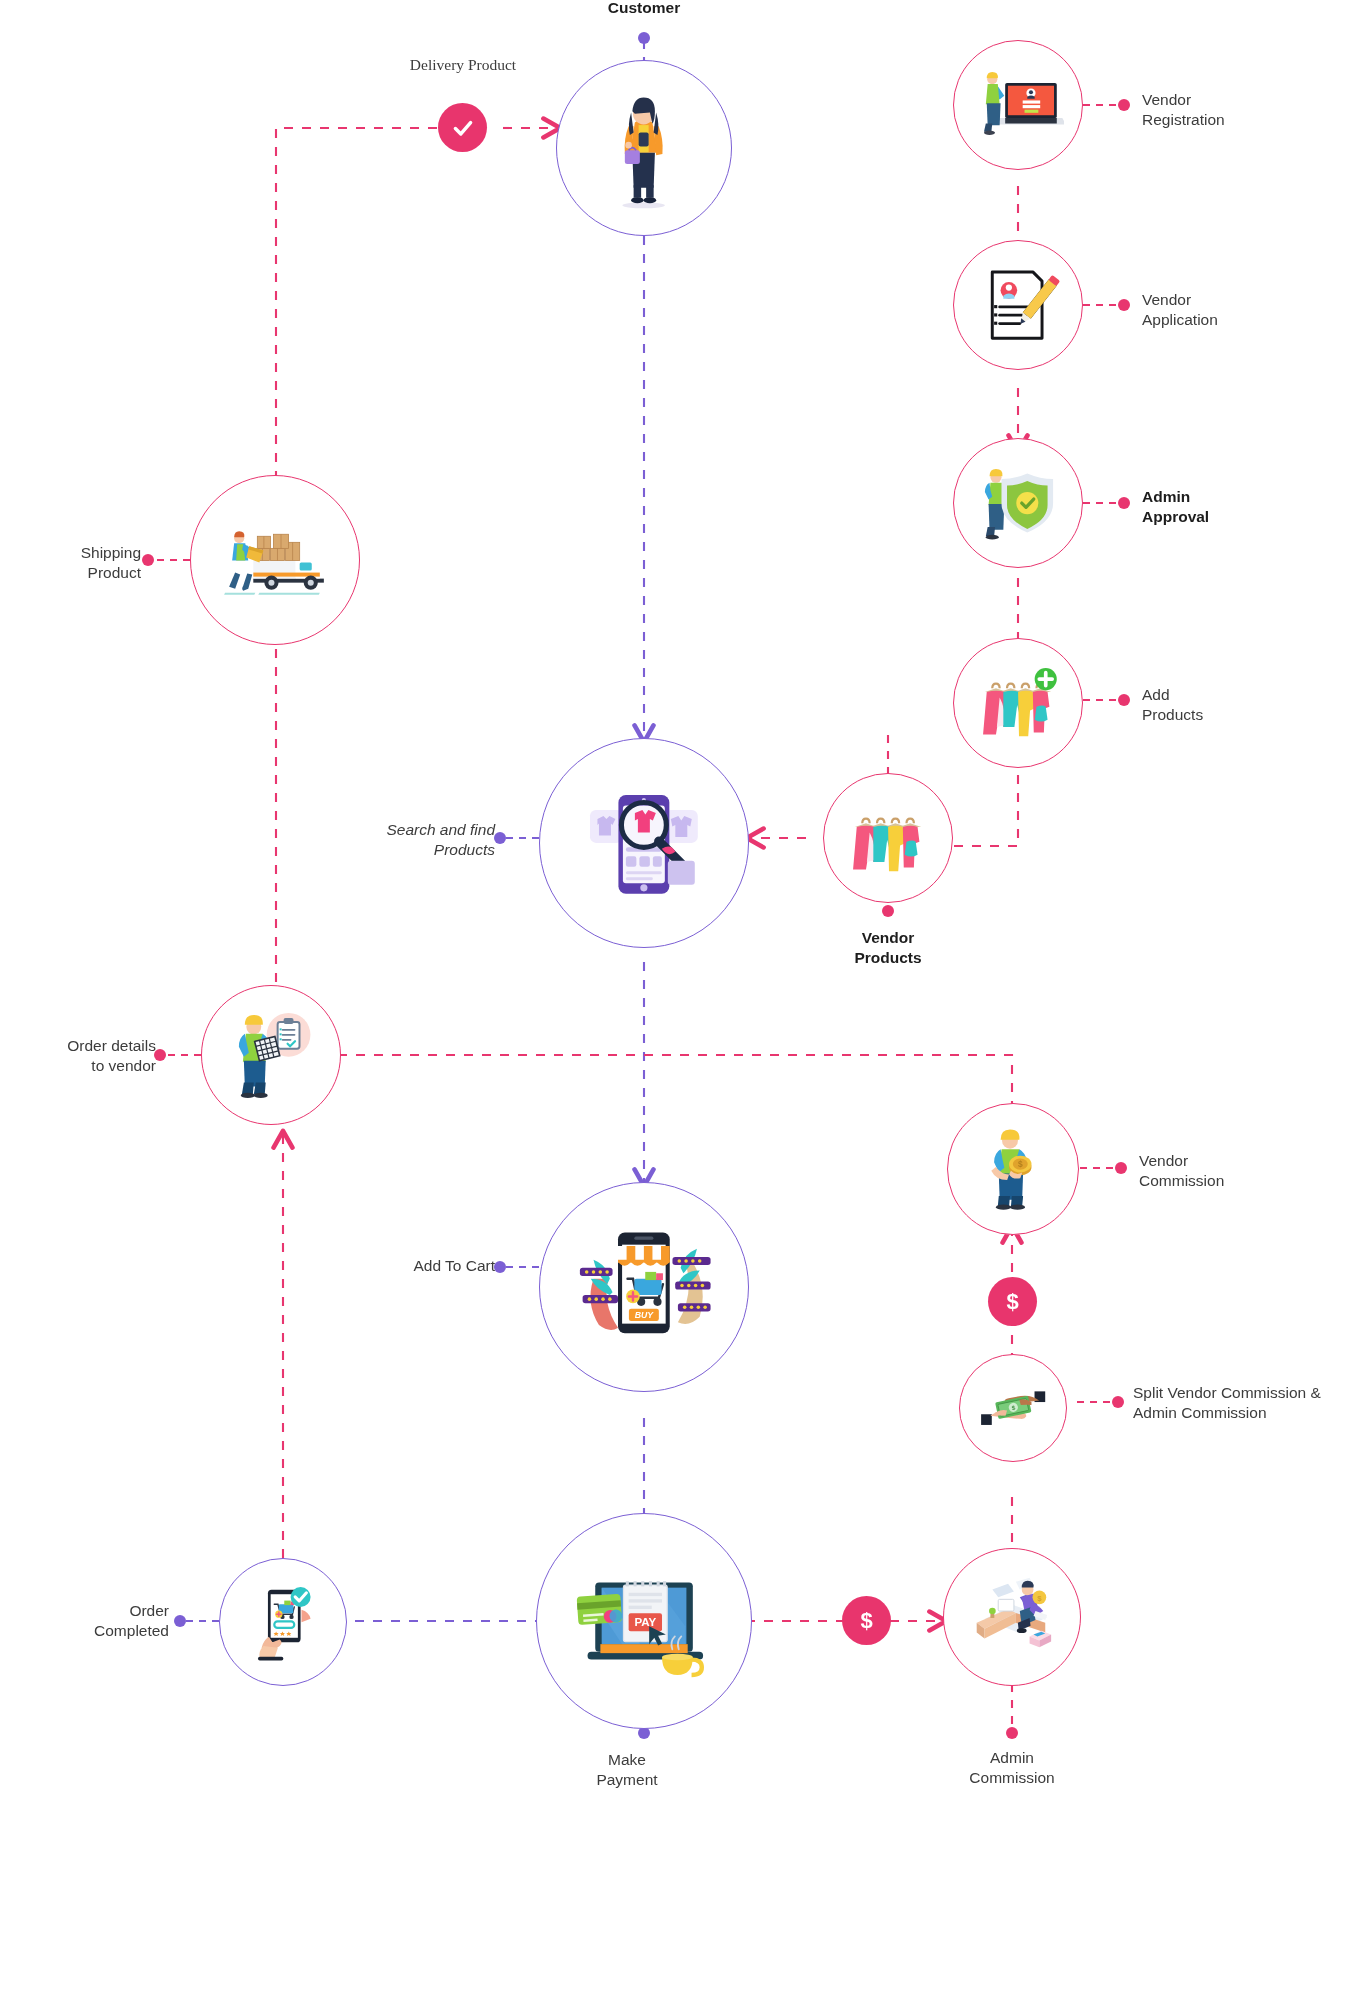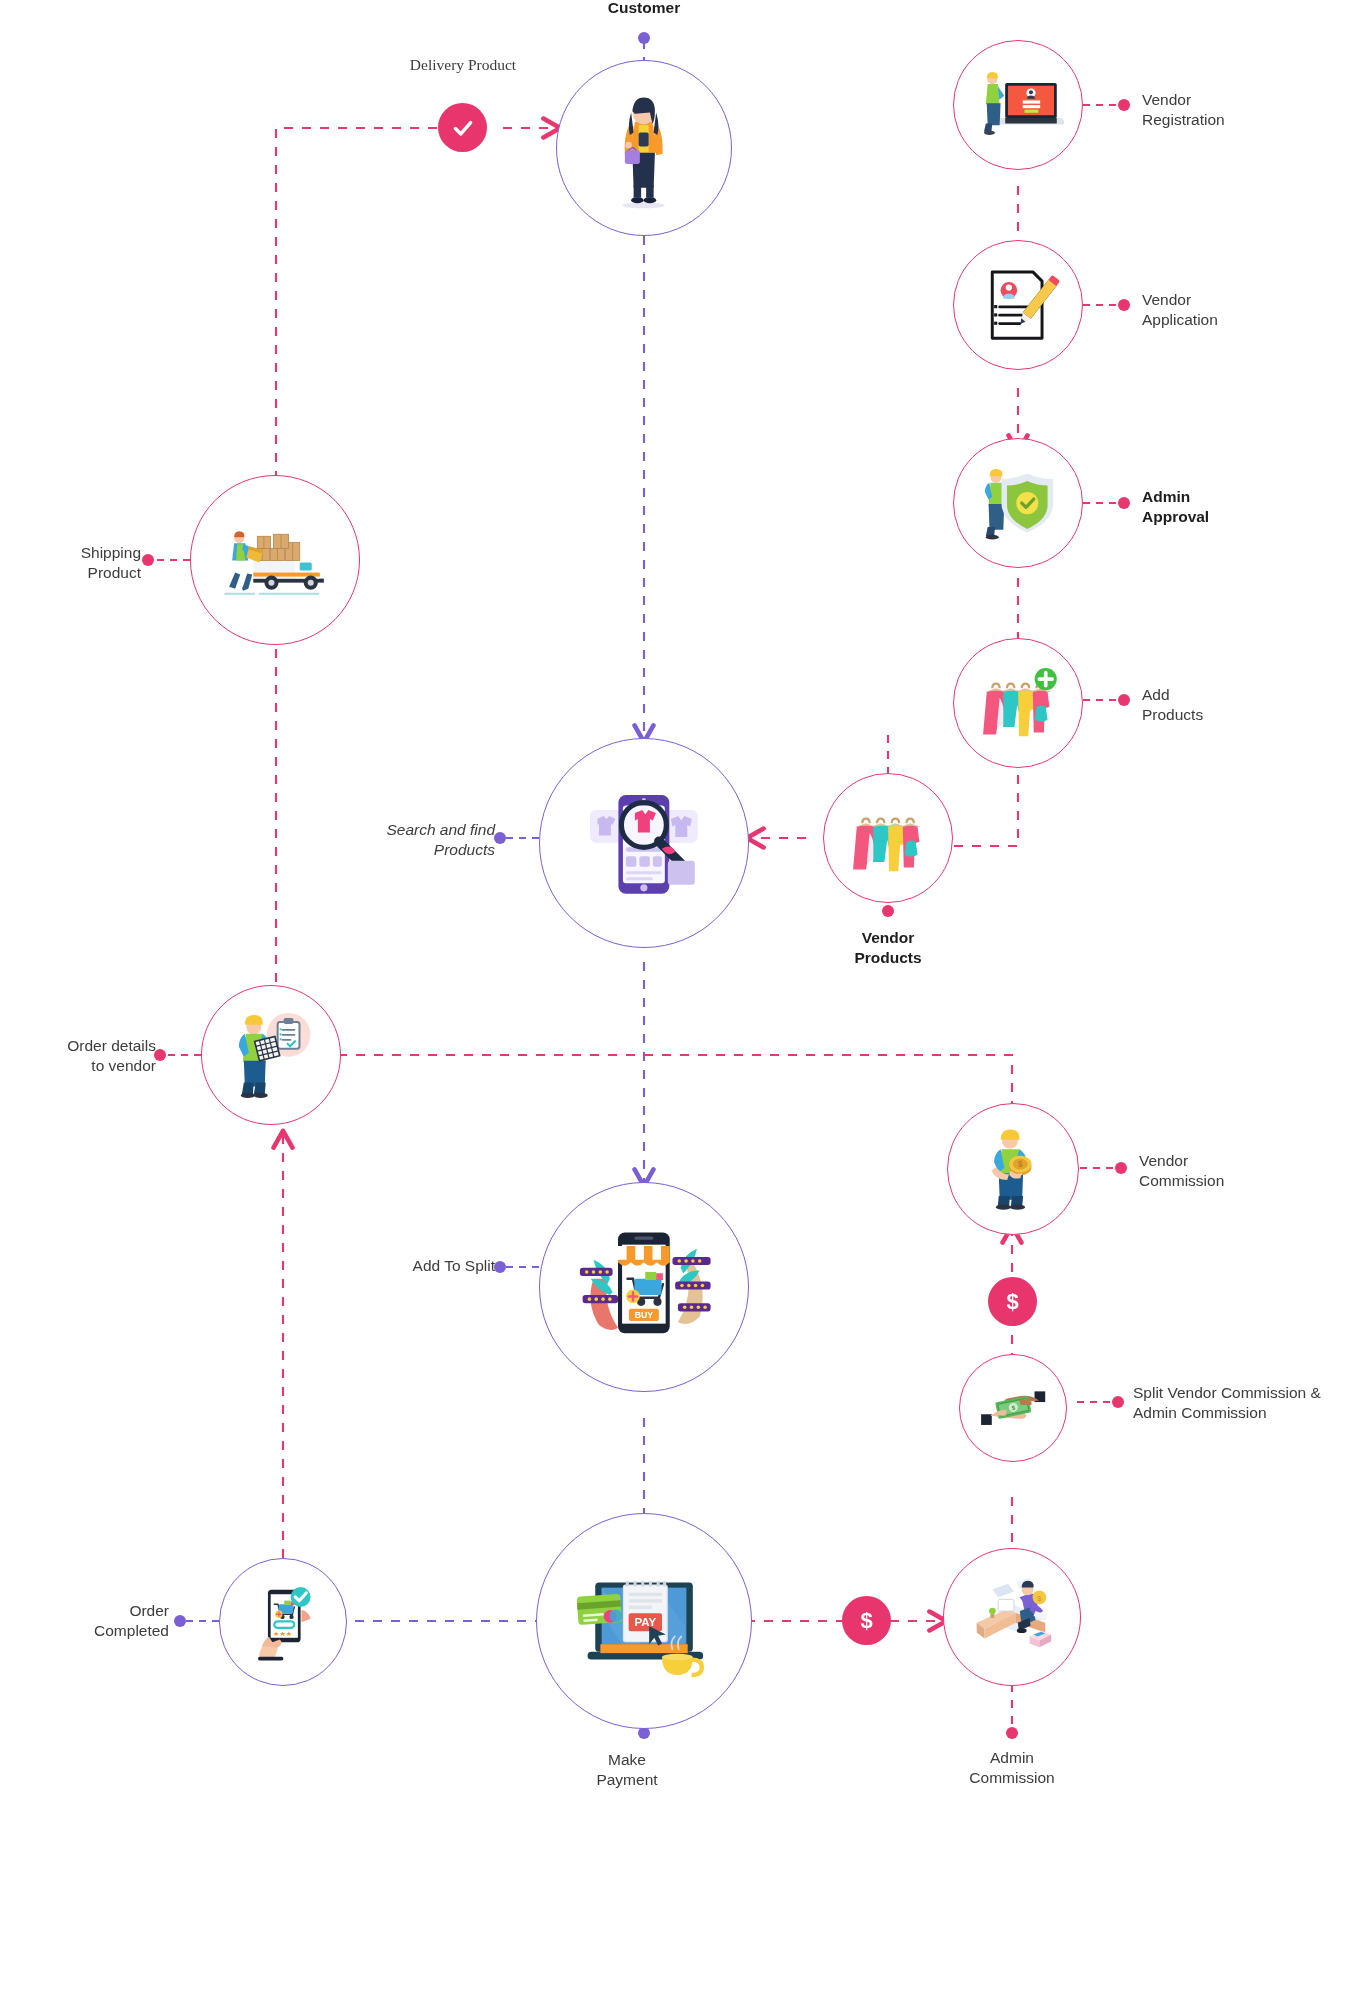--- a/index.html
+++ b/index.html
@@ -352,21 +352,21 @@
           <path d="M41 34 v20"></path>
             <path d="M46 34 v20"></path>
             <path d="M51 34 v20"></path>
           </g>
       </g>
     </svg>
   </div>
   <div class="lbl r" style="left:-60px;top:1036px;width:205px;">Order details
 to vendor</div>
 
-  <div class="node purple" style="left:528px;top:1182px;width:210px;height:210px;">
+  <div class="node purple" style="left:528px;top:1182px;width:210px;height:210px;font-style:italic;">
     <svg class="art" viewBox="0 0 110 100">
       <path d="M18 44 q-6 18 4 34 q8 6 14 2 q-12-18 -7-36z" fill="#e8766a"></path>
       <path d="M92 34 q10 18 4 38 q-8 8 -16 4 q12-20 6-42z" fill="#e3c393"></path>
       <g fill="#2fc6c6">
         <path d="M28 48 q-8-8 -10-18 q10 4 12 14z"></path>
           <path d="M30 56 q-10-4 -14-12 q12 0 16 10z"></path>
         <path d="M84 40 q8-8 10-18 q-10 4 -12 14z"></path>
           <path d="M82 50 q10-4 14-12 q-12 0 -16 10z"></path>
       </g>
       <rect x="36" y="10" width="38" height="74" rx="5" fill="#1c2433"></rect>
@@ -409,21 +409,21 @@
           <circle cx="88" cy="49" r="1.3"></circle>
           <circle cx="93" cy="49" r="1.3"></circle>
           <circle cx="98" cy="49" r="1.3"></circle>
         <circle cx="85" cy="65" r="1.3"></circle>
           <circle cx="90" cy="65" r="1.3"></circle>
           <circle cx="95" cy="65" r="1.3"></circle>
           <circle cx="100" cy="65" r="1.3"></circle>
       </g>
     </svg>
   </div>
-  <div class="lbl r" style="left:284px;top:1256px;width:200px;">Add To Split</div>
+  <div class="lbl r" style="left:284px;top:1256px;width:200px;">Add To Cart</div>
 
   <div class="node pink" style="left:936px;top:1103px;width:132px;height:132px;">
     <svg class="art" viewBox="0 0 100 100">
       <circle cx="47" cy="20" r="8.5" fill="#f7c9a8"></circle>
       <path d="M37 19 q0-11 10-11 q11 0 10 11z" fill="#f7c93a"></path>
       <path d="M38 29 h19 l3 27 h-25z" fill="#8fd13f"></path>
       <path d="M37 29 q-7 4 -7 14 l5 11 6-5 -2-9z" fill="#3aa7de"></path>
       <path d="M57 29 q7 4 8 13 l-7 6 -4-9z" fill="#3aa7de"></path>
       <path d="M35 55 h26 l-1 28 h-24z" fill="#1d5c8f"></path>
       <path d="M35 79 h12 l-1 11 h-12z" fill="#17456c"></path>

